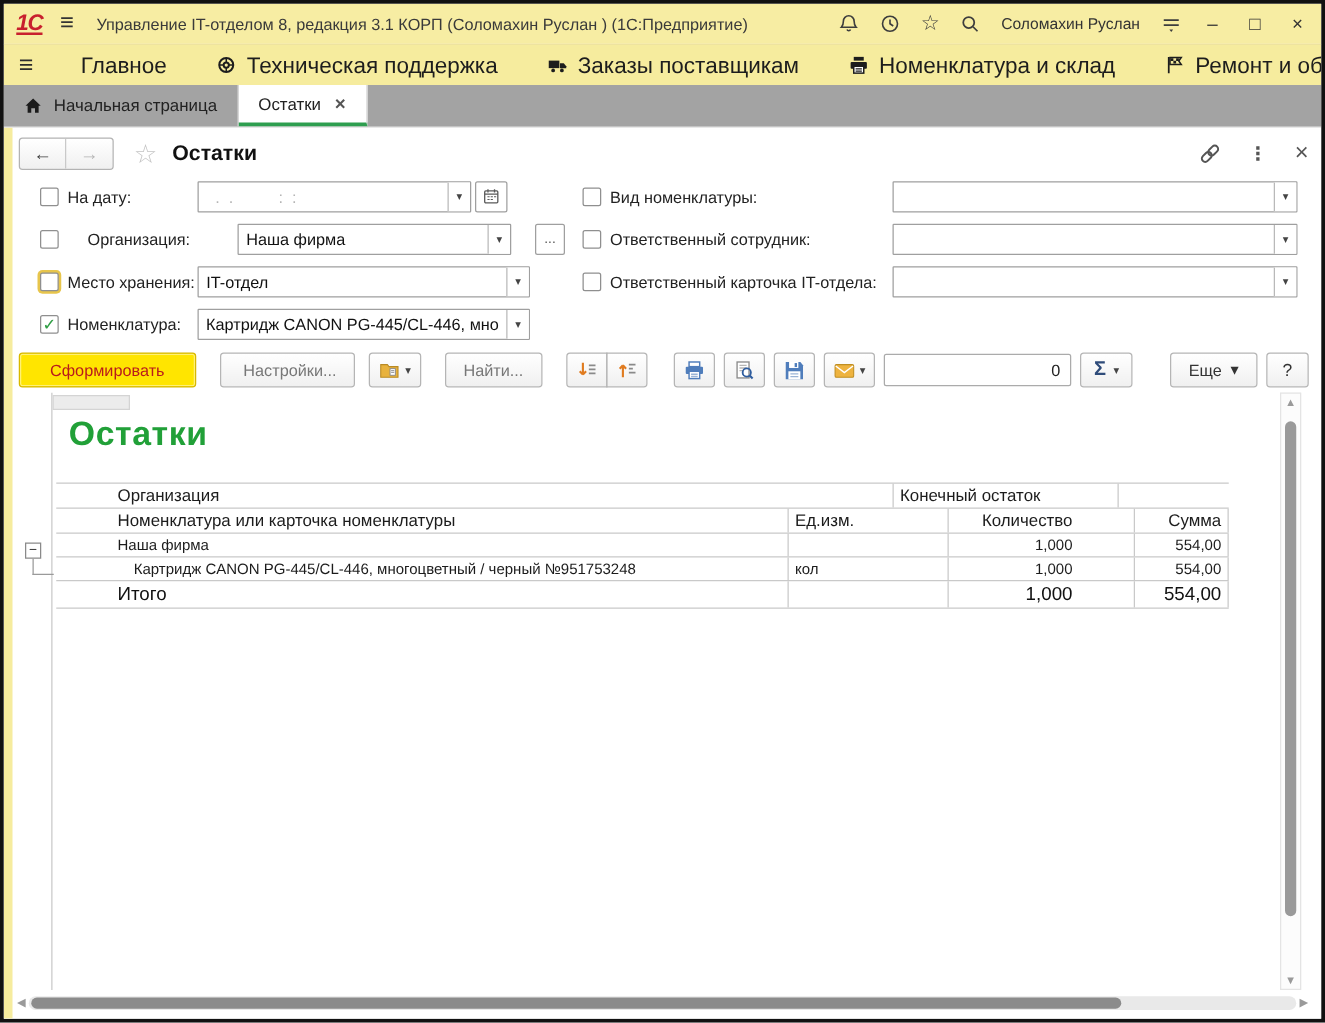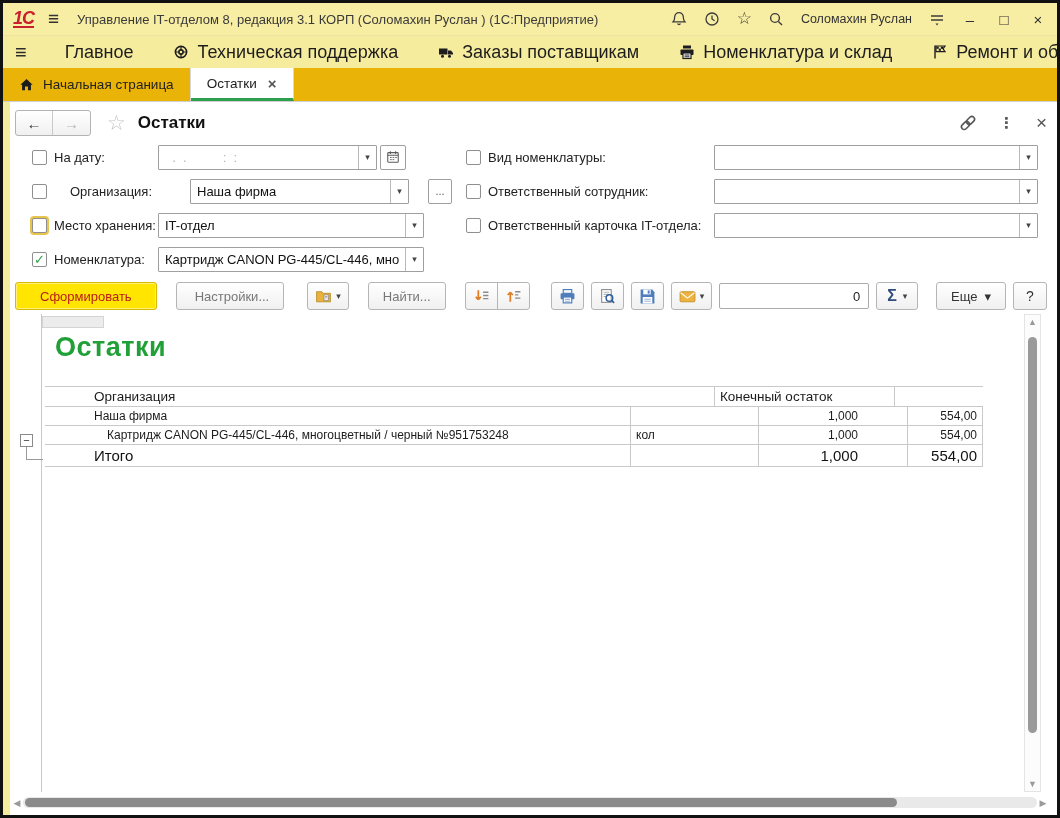--- a/index.html
+++ b/index.html
@@ -28,21 +28,21 @@
   
   .menubar{ height:33px; background:#f6ec9e; display:flex; align-items:center;
     padding:0 8px 0 12px; gap:8px; flex:0 0 auto; border-top:1px solid #eee3a0;}
   .mb-burger{ font-size:20px; color:#2c2c2c; margin-right:14px;}
   .menu-item{ display:flex; align-items:center; gap:8px; padding:0 16px; height:100%;
     cursor:pointer; white-space:nowrap;}
   .menu-item svg{ width:16px; height:16px; color:#1d1d1d;}
   .menu-item span.lbl{ font-size:18px; color:#1d1d1d;}
 
   
-  .tabbar{ height:34px; background:#eab308; border-bottom:1px solid #cfcfcf;
+  .tabbar{ height:34px; background:#a3a3a3; border-bottom:1px solid #cfcfcf;
     display:flex; align-items:stretch; flex:0 0 auto;}
   .tab{ display:flex; align-items:center; gap:9px; padding:0 16px; font-size:13.5px;
     color:#222; border-right:1px solid #d8d8d8; cursor:pointer;}
   .tab svg{ width:15px; height:15px; color:#1b1b1b;}
   .tab.active{ background:#fff; border-bottom:3px solid #2e9e4f; padding-bottom:0;}
   .tab-close{ color:#555; font-size:15px; font-weight:bold; margin-left:2px; cursor:pointer;}
 
   
   .form-area{ position:relative; flex:1 1 auto; background:#fff; overflow:hidden;}
   .edge-stripe{ position:absolute; left:0; top:0; bottom:0; width:7px; background:#f6ec9e;}
@@ -351,21 +351,21 @@
         <span class="flabel rw">Ответственный карточка IT-отдела:</span>
         <span class="field">
           <input style="width: 304px;" value="">
           <span class="dd">▾</span>
         </span>
       </div>
     </div>
 
     <div class="toolbar">
       <div class="btn primary" style="margin-right:12px;">Сформировать</div>
-      <div class="btn" style="margin-right:16px;padding-left:18px;">Настройки...</div>
+      <div class="btn" style="margin-right:4px;padding-left:18px;">Настройки...</div>
       <div class="btn iconbtn" style="margin-right:12px;">
         <svg viewBox="0 0 16 16">
             <path d="M1.5 3.5h5l1.2 1.5h6.8V13h-13z" fill="#e8b23d" stroke="#b98a24" stroke-width="0.8"></path>
             <rect x="8.5" y="6.5" width="4" height="5" fill="#fff" stroke="#888" stroke-width="0.7"></rect>
             <path d="M9.3 8h2.4M9.3 9.3h2.4" stroke="#888" stroke-width="0.7"></path>
           </svg>
         <span class="dd-caret">▾</span>
       </div>
       <div class="btn" style="margin-right:12px;">Найти...</div>
       <div class="btngrp" style="margin-right:14px;">
@@ -433,20 +433,26 @@
       <div class="rtitle">Остатки</div>
 
       <div class="expander">−</div>
       <div class="treeline"></div>
 
       <div class="rtable">
         <div class="trow hdr">
           <div class="tcell c-span1">Организация</div>
           <div class="tcell c-span2">Конечный остаток</div>
         </div>
+        <div class="trow hdr">
+          <div class="tcell c-name">Номенклатура или карточка номенклатуры</div>
+          <div class="tcell c-unit">Ед.изм.</div>
+          <div class="tcell c-qty">Количество</div>
+          <div class="tcell c-sum">Сумма</div>
+        </div>
         <div class="trow datarow row-group">
           <div class="tcell c-name">Наша фирма</div>
           <div class="tcell c-unit"></div>
           <div class="tcell c-qty">1,000</div>
           <div class="tcell c-sum">554,00</div>
         </div>
         <div class="trow datarow row-detail">
           <div class="tcell c-name">Картридж CANON PG-445/CL-446, многоцветный / черный №951753248</div>
           <div class="tcell c-unit">кол</div>
           <div class="tcell c-qty">1,000</div>

